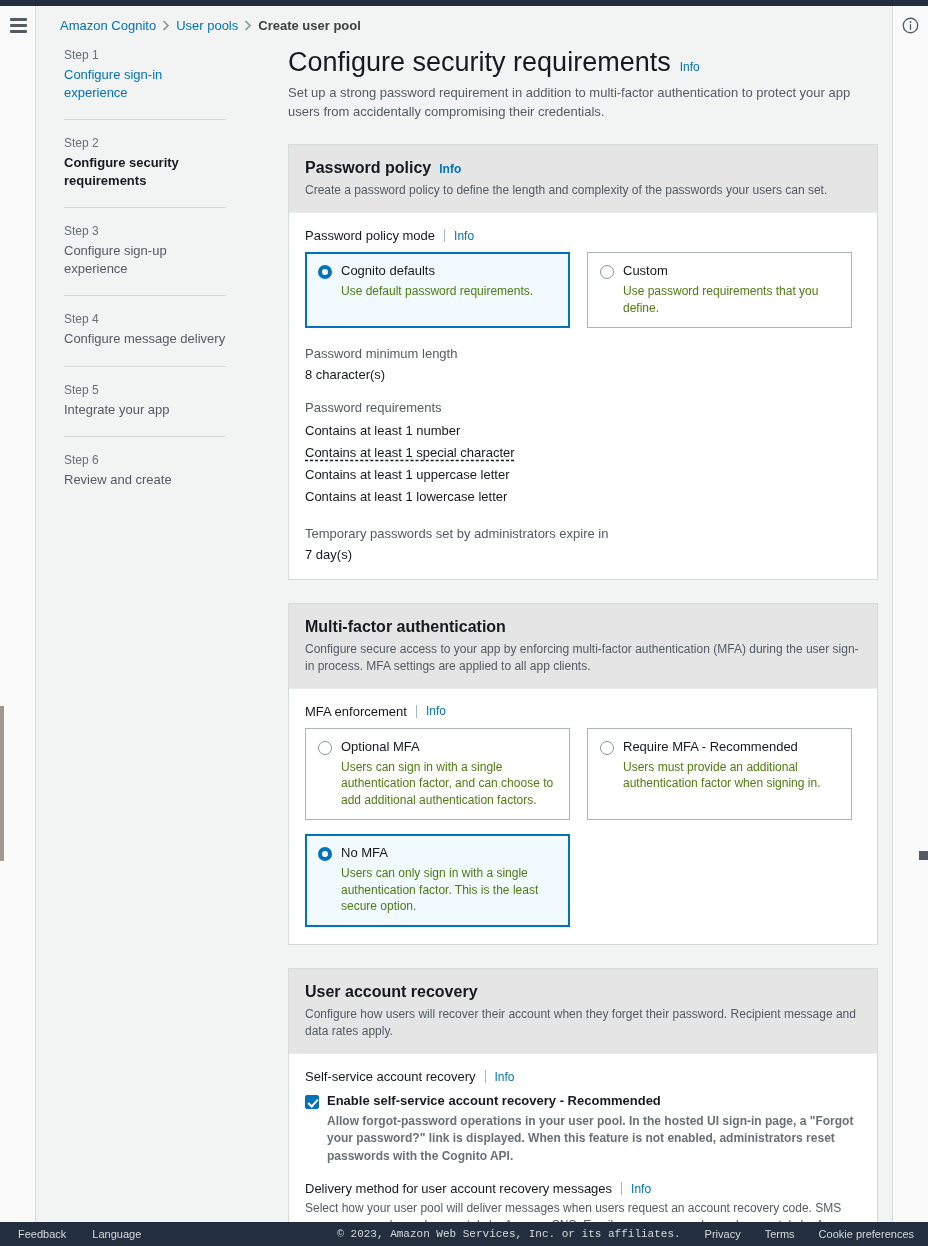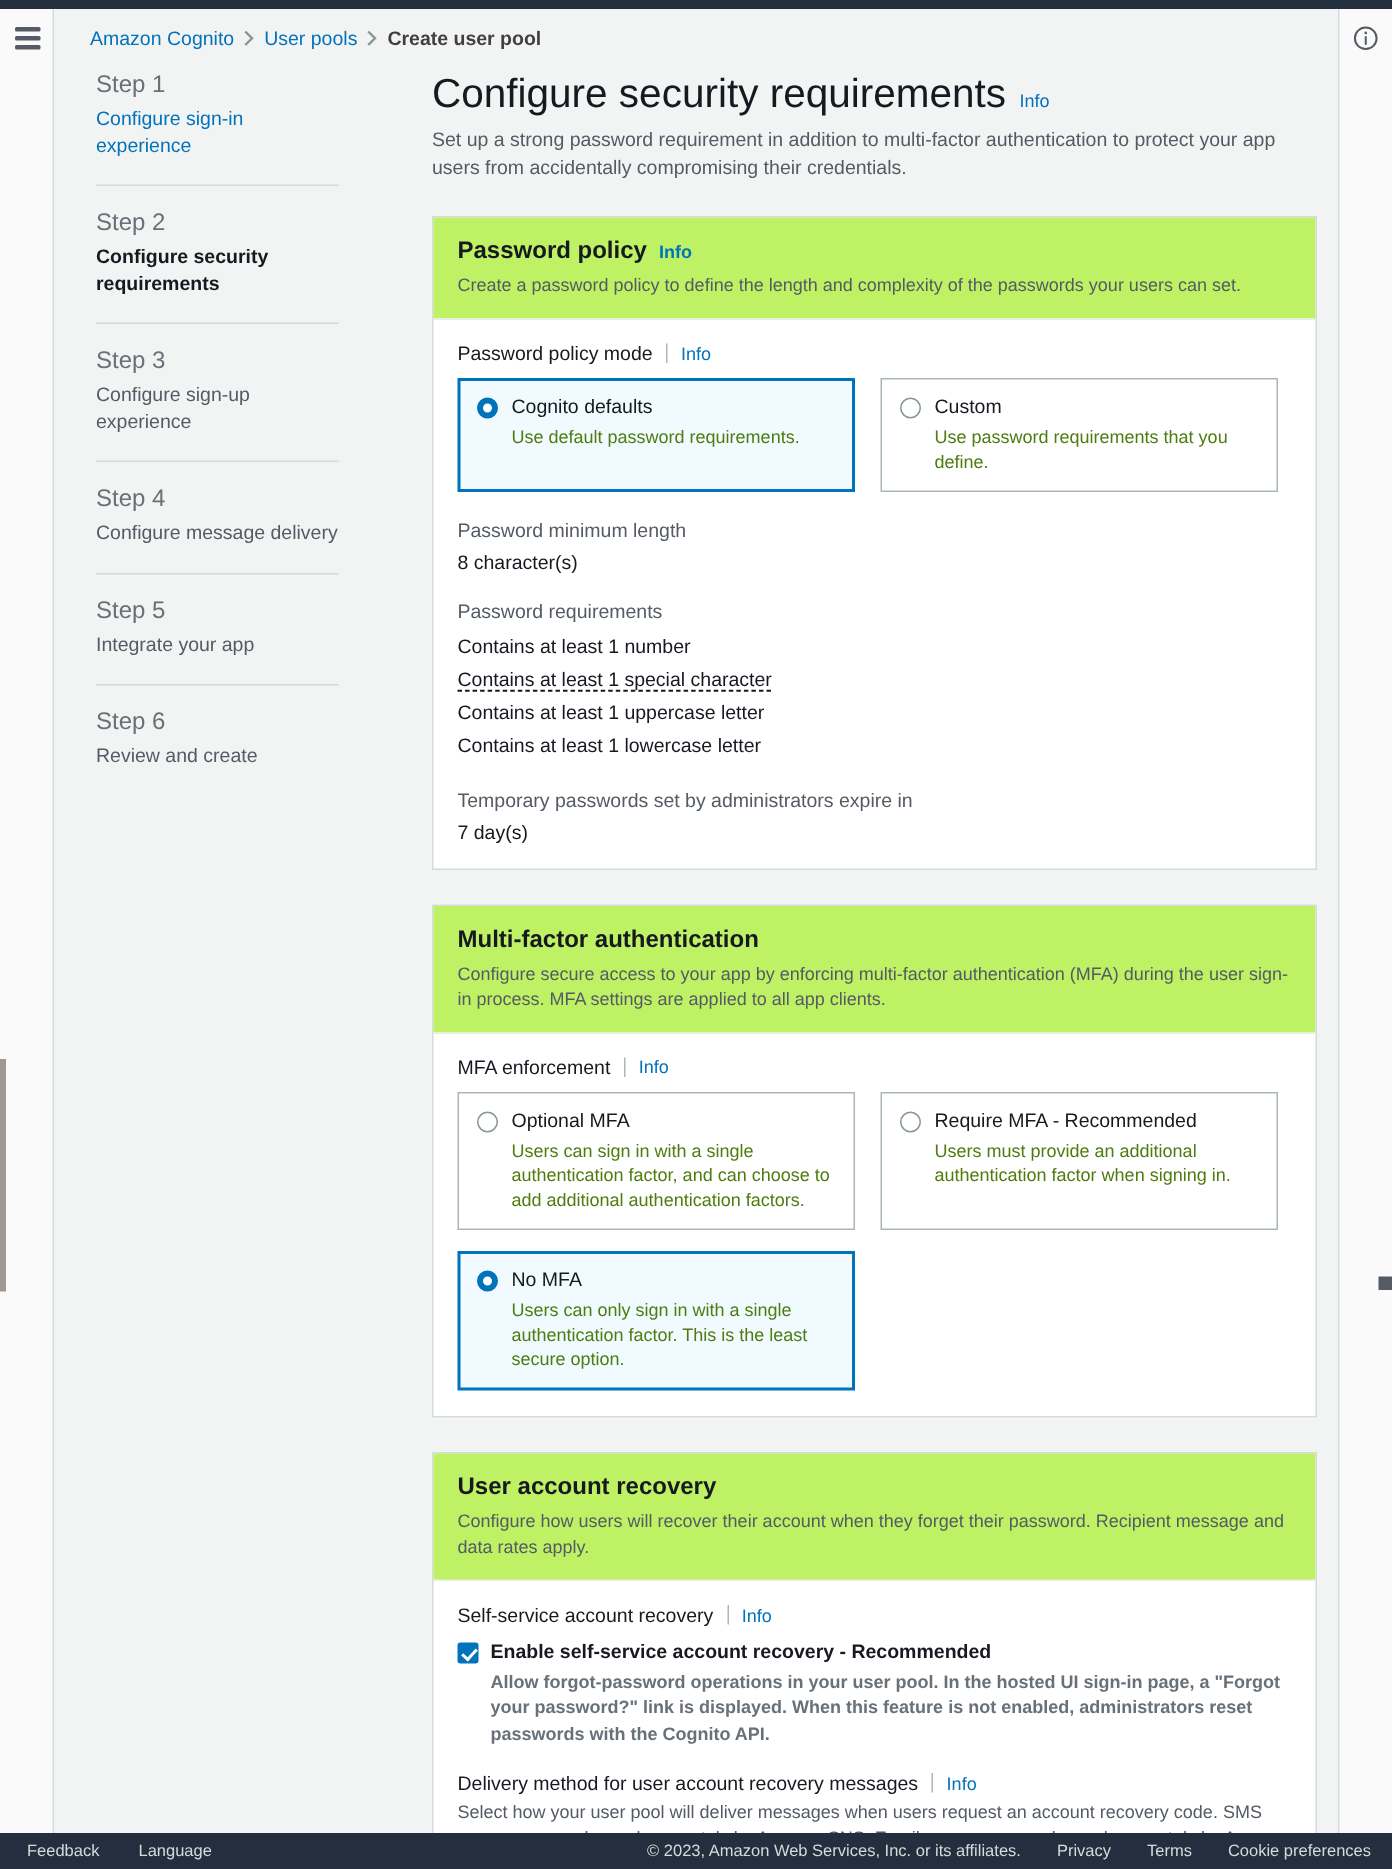--- a/index.html
+++ b/index.html
@@ -50,21 +50,21 @@
   }
   .bc-link { color:#0073bb; text-decoration:none; cursor:pointer; }
   .bc-current { color:#404040; font-weight:700; }
   .bc-sep { color:#879596; font-size:13px; }
   .bc-sep svg { display:block; }
 
   
   .stepper { position:absolute; top:42px; left:27px; width:162px; }
   .step { padding-bottom:18px; }
   .step + .step { border-top:1px solid #d5dbdb; padding-top:16px; }
-  .step-num { color:#687078; font-size:16px; margin-bottom:4px; }
+  .step-num { color:#687078; font-size:12px; margin-bottom:4px; }
   .step-label { font-size:13px; line-height:1.35; }
   .step-label.link { color:#0073bb; cursor:pointer; }
   .step-label.active { color:#16191f; font-weight:700; }
   .step-label.plain { color:#545b64; }
 
   
   .content { position:absolute; top:40px; left:251px; width:590px; }
 
   .page-title {
     display:flex; align-items:baseline; gap:9px;
@@ -80,21 +80,21 @@
     margin:0 0 22px 0; max-width:575px;
   }
 
   
   .card {
     background:#ffffff;
     border:1px solid #d5dbdb;
     margin-bottom:23px;
   }
   .card-head {
-    background:#bef264;
+    background:#e5e5e5;
     border-bottom:1px solid #eaeded;
     padding:14px 16px 13px 16px;
   }
   .card-head h2 {
     margin:0; font-size:16px; font-weight:700; color:#16191f;
     display:flex; align-items:baseline; gap:8px;
   }
   .card-head p {
     margin:5px 0 0 0; color:#545b64; font-size:12px; line-height:1.42;
   }
@@ -174,21 +174,21 @@
 
   
   .footer {
     position:absolute; bottom:0; left:0; width:928px; height:24px;
     background:#232f3e; color:#d5dbdb;
     display:flex; align-items:center; font-size:11px;
   }
   .footer-left { display:flex; gap:26px; padding-left:18px; }
   .footer-right { margin-left:auto; display:flex; gap:24px; padding-right:14px; align-items:center; }
   .footer a { color:#d5dbdb; text-decoration:none; cursor:pointer; }
-  .copyright { color:#d5dbdb; }
+  .copyright { color:#d5dbdb;font-family:Liberation Mono, monospace; }
 </style>
 </head>
 <body>
 
 <div class="topbar"></div>
 
 <div class="navrail">
   <div class="hamburger">
     <span></span>
       <span></span>

